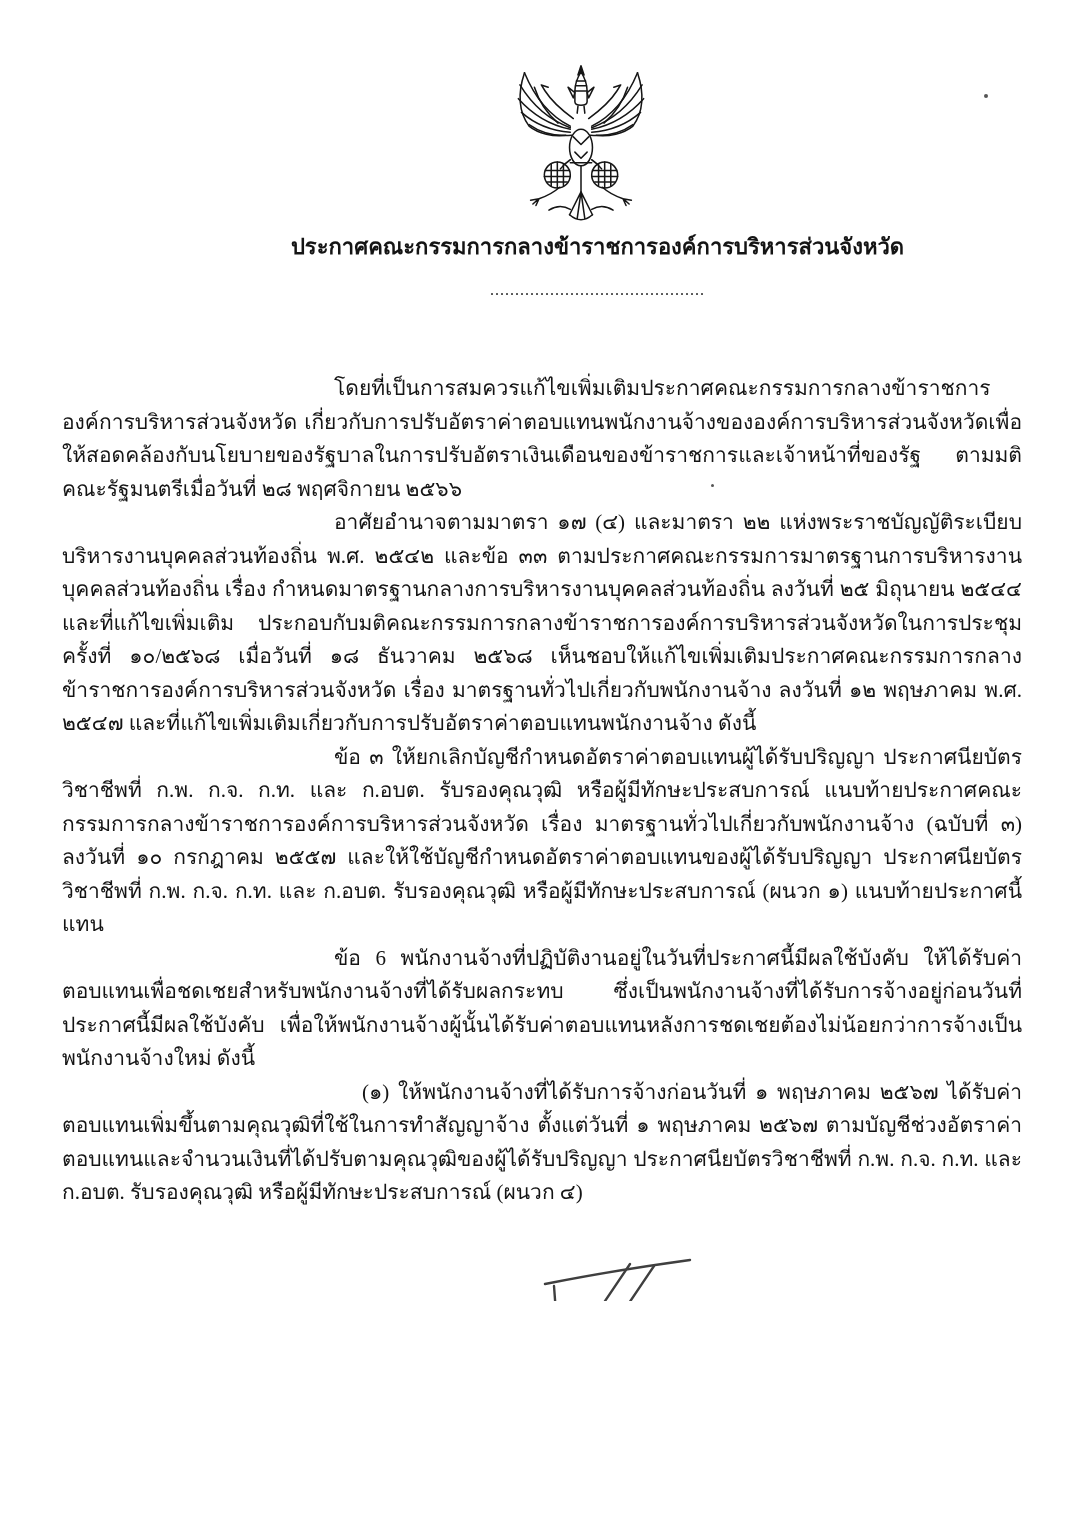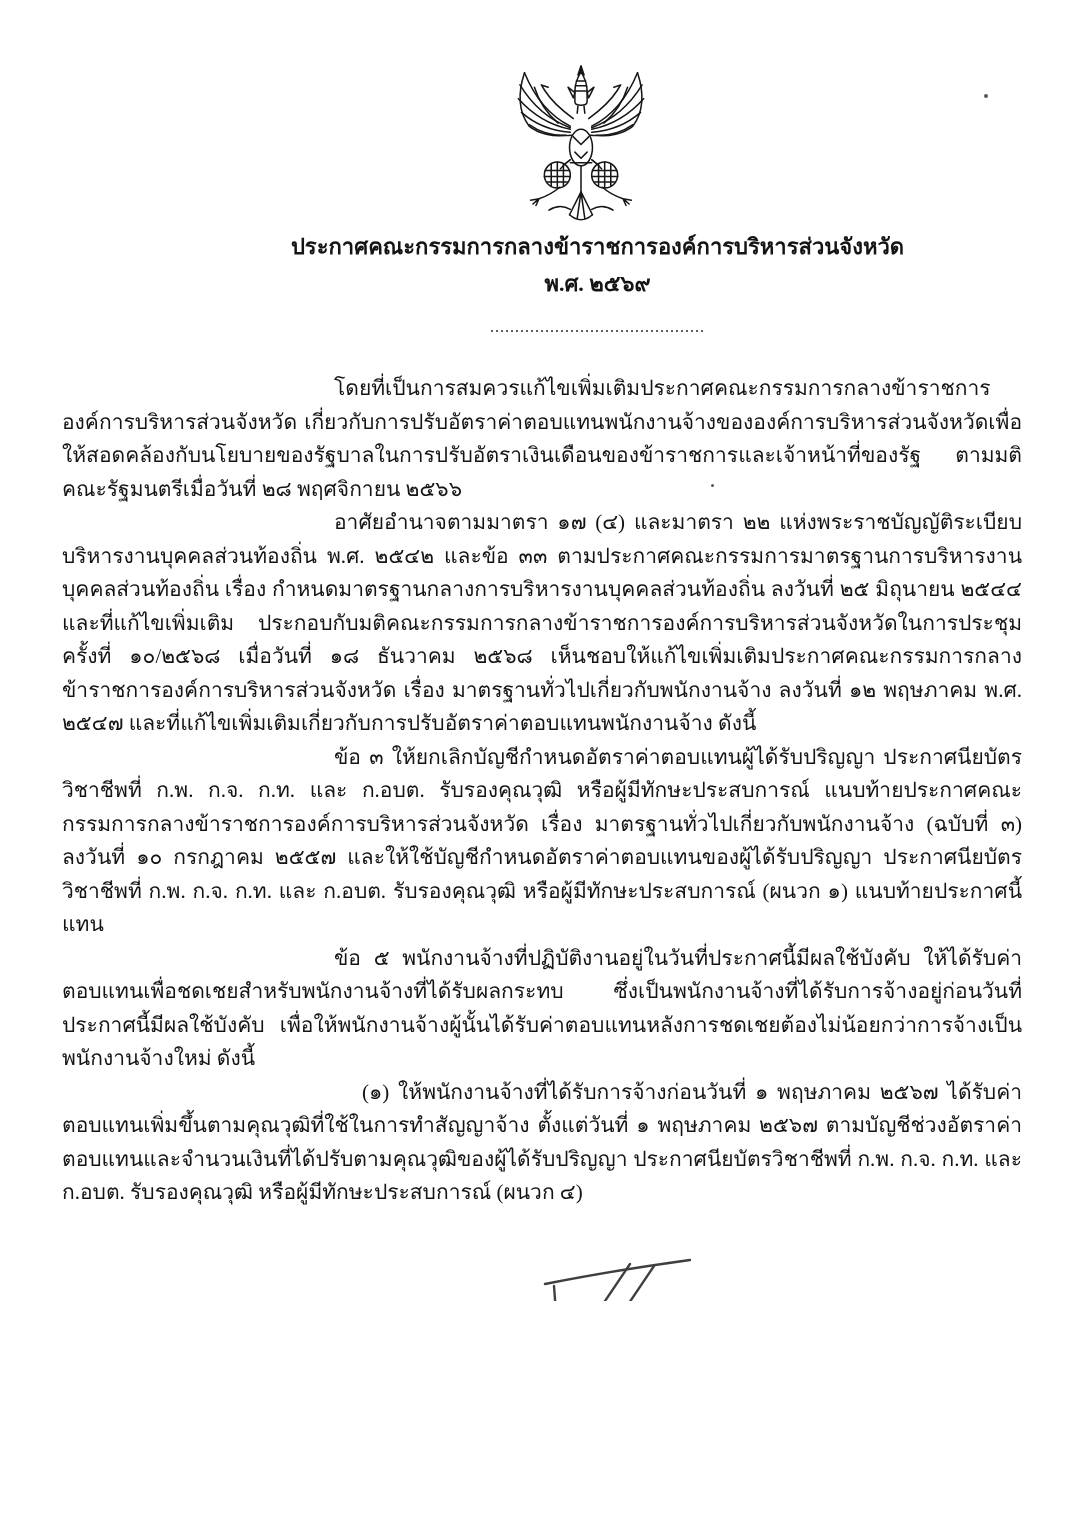--- a/index.html
+++ b/index.html
@@ -98,29 +98,28 @@
 
       <path d="M72 164 C63 172 54 176 45 179 M45 179 L34 181 M45 179 L37 186 M45 179 L41 188"></path>
       <path d="M128 164 C137 172 146 176 155 179 M155 179 L166 181 M155 179 L163 186 M155 179 L159 188"></path>
 
       <path d="M58 194 Q72 185 86 193 M114 193 Q128 185 142 194"></path>
     </svg>
   </div>
 
   <div class="title-block">
     <div class="title-line">ประกาศคณะกรรมการกลางข้าราชการองค์การบริหารส่วนจังหวัด</div>
-    <div class="title-line">พ.ศ. ๒๕๖๙</div>
     <div class="divider-dots">...........................................</div>
   </div>
 
   <div class="body-text">
     <p class="para">โดยที่เป็นการสมควรแก้ไขเพิ่มเติมประกาศคณะกรรมการกลางข้าราชการองค์การบริหารส่วนจังหวัด เกี่ยวกับการปรับอัตราค่าตอบแทนพนักงานจ้างขององค์การบริหารส่วนจังหวัดเพื่อให้สอดคล้องกับนโยบายของรัฐบาลในการปรับอัตราเงินเดือนของข้าราชการและเจ้าหน้าที่ของรัฐ ตามมติคณะรัฐมนตรีเมื่อวันที่ ๒๘ พฤศจิกายน ๒๕๖๖</p>
     <p class="para">อาศัยอำนาจตามมาตรา ๑๗ (๔) และมาตรา ๒๒ แห่งพระราชบัญญัติระเบียบบริหารงานบุคคลส่วนท้องถิ่น พ.ศ. ๒๕๔๒ และข้อ ๓๓ ตามประกาศคณะกรรมการมาตรฐานการบริหารงานบุคคลส่วนท้องถิ่น เรื่อง กำหนดมาตรฐานกลางการบริหารงานบุคคลส่วนท้องถิ่น ลงวันที่ ๒๕ มิถุนายน ๒๕๔๔ และที่แก้ไขเพิ่มเติม ประกอบกับมติคณะกรรมการกลางข้าราชการองค์การบริหารส่วนจังหวัดในการประชุม ครั้งที่ ๑๐/๒๕๖๘ เมื่อวันที่ ๑๘ ธันวาคม ๒๕๖๘ เห็นชอบให้แก้ไขเพิ่มเติมประกาศคณะกรรมการกลางข้าราชการองค์การบริหารส่วนจังหวัด เรื่อง มาตรฐานทั่วไปเกี่ยวกับพนักงานจ้าง ลงวันที่ ๑๒ พฤษภาคม พ.ศ. ๒๕๔๗ และที่แก้ไขเพิ่มเติมเกี่ยวกับการปรับอัตราค่าตอบแทนพนักงานจ้าง ดังนี้</p>
     <p class="para">ข้อ ๓ ให้ยกเลิกบัญชีกำหนดอัตราค่าตอบแทนผู้ได้รับปริญญา ประกาศนียบัตรวิชาชีพที่ ก.พ. ก.จ. ก.ท. และ ก.อบต. รับรองคุณวุฒิ หรือผู้มีทักษะประสบการณ์ แนบท้ายประกาศคณะกรรมการกลางข้าราชการองค์การบริหารส่วนจังหวัด เรื่อง มาตรฐานทั่วไปเกี่ยวกับพนักงานจ้าง (ฉบับที่ ๓) ลงวันที่ ๑๐ กรกฎาคม ๒๕๕๗ และให้ใช้บัญชีกำหนดอัตราค่าตอบแทนของผู้ได้รับปริญญา ประกาศนียบัตรวิชาชีพที่ ก.พ. ก.จ. ก.ท. และ ก.อบต. รับรองคุณวุฒิ หรือผู้มีทักษะประสบการณ์ (ผนวก ๑) แนบท้ายประกาศนี้แทน</p>
-    <p class="para">ข้อ ๕ พนักงานจ้างที่ปฏิบัติงานอยู่ในวันที่ประกาศนี้มีผลใช้บังคับ ให้ได้รับค่าตอบแทนเพื่อชดเชยสำหรับพนักงานจ้างที่ได้รับผลกระทบ ซึ่งเป็นพนักงานจ้างที่ได้รับการจ้างอยู่ก่อนวันที่ประกาศนี้มีผลใช้บังคับ เพื่อให้พนักงานจ้างผู้นั้นได้รับค่าตอบแทนหลังการชดเชยต้องไม่น้อยกว่าการจ้างเป็นพนักงานจ้างใหม่ ดังนี้</p>
+    <p class="para">ข้อ 6 พนักงานจ้างที่ปฏิบัติงานอยู่ในวันที่ประกาศนี้มีผลใช้บังคับ ให้ได้รับค่าตอบแทนเพื่อชดเชยสำหรับพนักงานจ้างที่ได้รับผลกระทบ ซึ่งเป็นพนักงานจ้างที่ได้รับการจ้างอยู่ก่อนวันที่ประกาศนี้มีผลใช้บังคับ เพื่อให้พนักงานจ้างผู้นั้นได้รับค่าตอบแทนหลังการชดเชยต้องไม่น้อยกว่าการจ้างเป็นพนักงานจ้างใหม่ ดังนี้</p>
     <p class="para sub-indent">(๑) ให้พนักงานจ้างที่ได้รับการจ้างก่อนวันที่ ๑ พฤษภาคม ๒๕๖๗ ได้รับค่าตอบแทนเพิ่มขึ้นตามคุณวุฒิที่ใช้ในการทำสัญญาจ้าง ตั้งแต่วันที่ ๑ พฤษภาคม ๒๕๖๗ ตามบัญชีช่วงอัตราค่าตอบแทนและจำนวนเงินที่ได้ปรับตามคุณวุฒิของผู้ได้รับปริญญา ประกาศนียบัตรวิชาชีพที่ ก.พ. ก.จ. ก.ท. และ ก.อบต. รับรองคุณวุฒิ หรือผู้มีทักษะประสบการณ์ (ผนวก ๔)</p>
   </div>
 
   <div class="hand-annotation">
     <svg viewBox="0 0 190 140" fill="none" stroke="#2b2b2b" stroke-width="2.4" stroke-linecap="round" opacity="0.9">
       <path d="M15 62 Q80 49 160 38"></path>
       <path d="M24 64 L27 104 Q28 112 18 112 L13 107"></path>
       <path d="M23 104 C23 114 13 118 10 110"></path>
       <path d="M42 128 L100 42"></path>
       <path d="M66 130 L124 44"></path>

